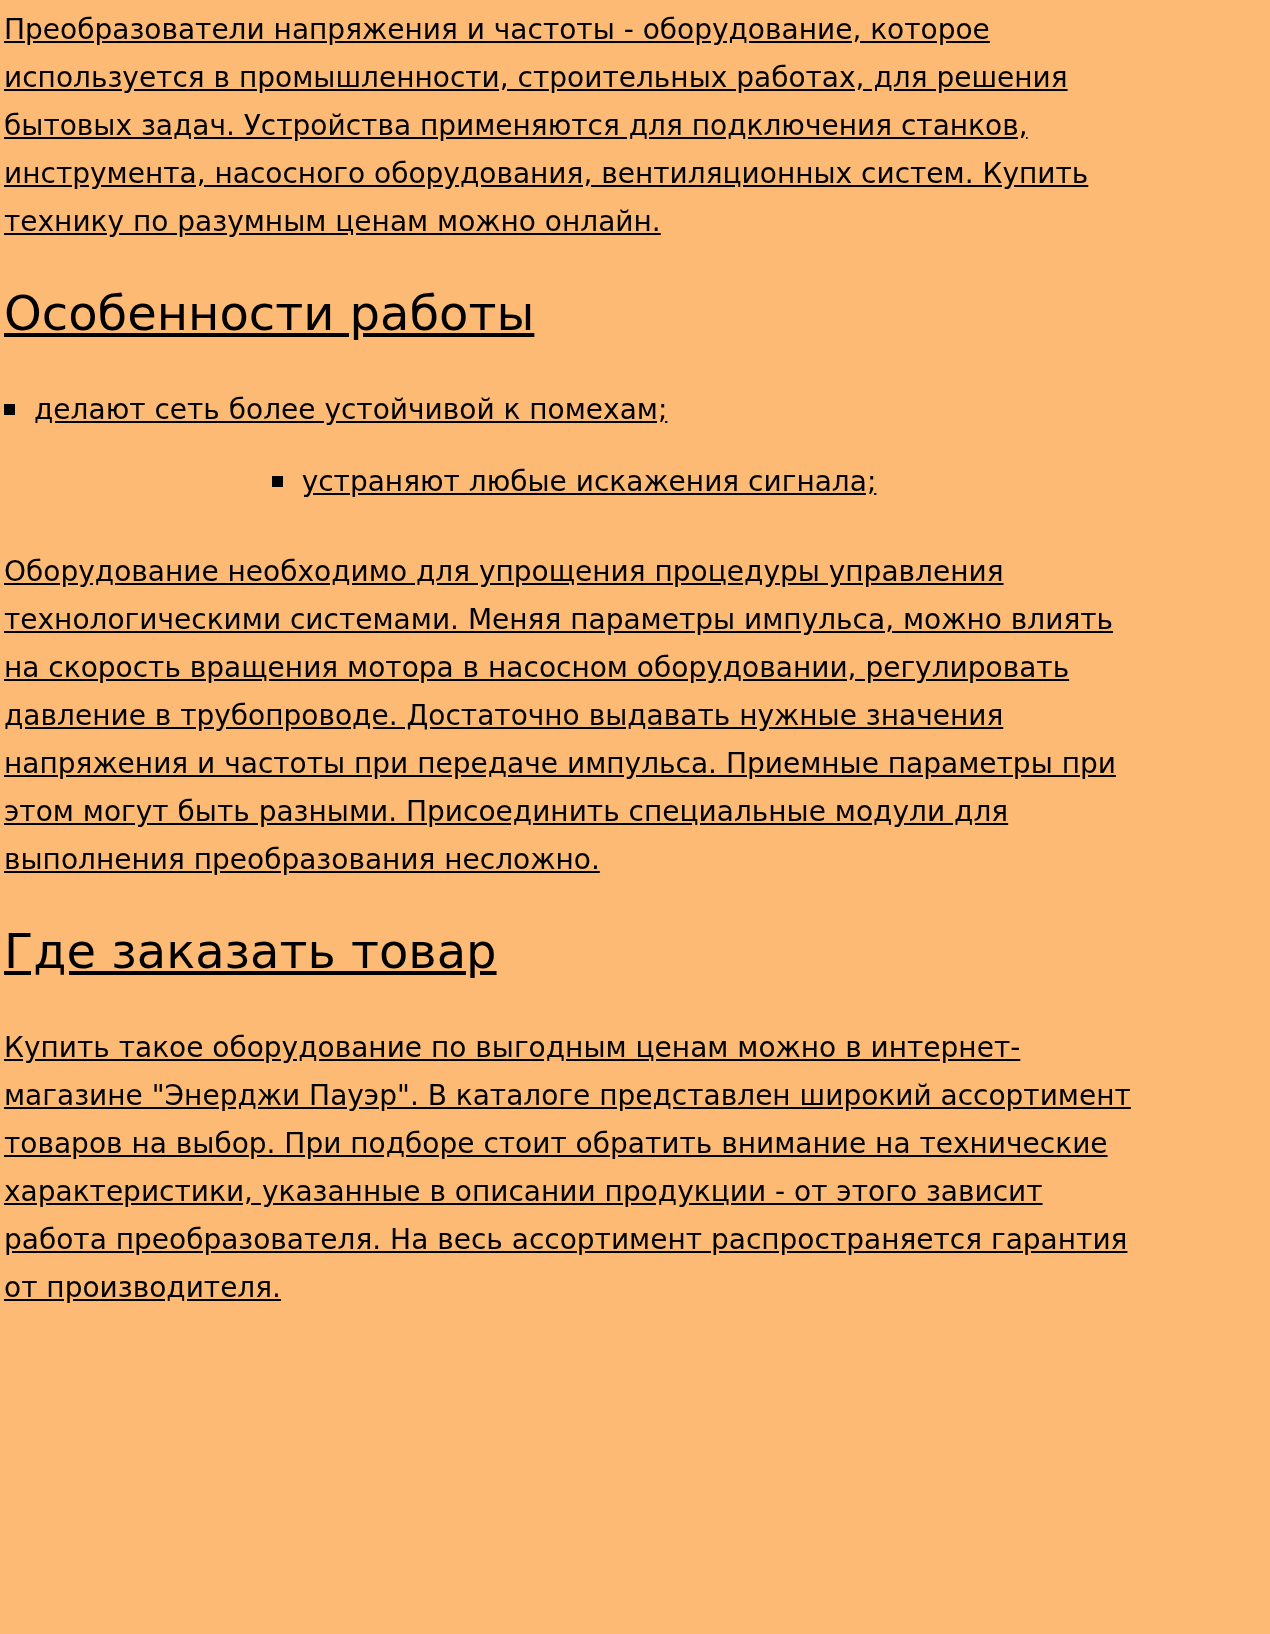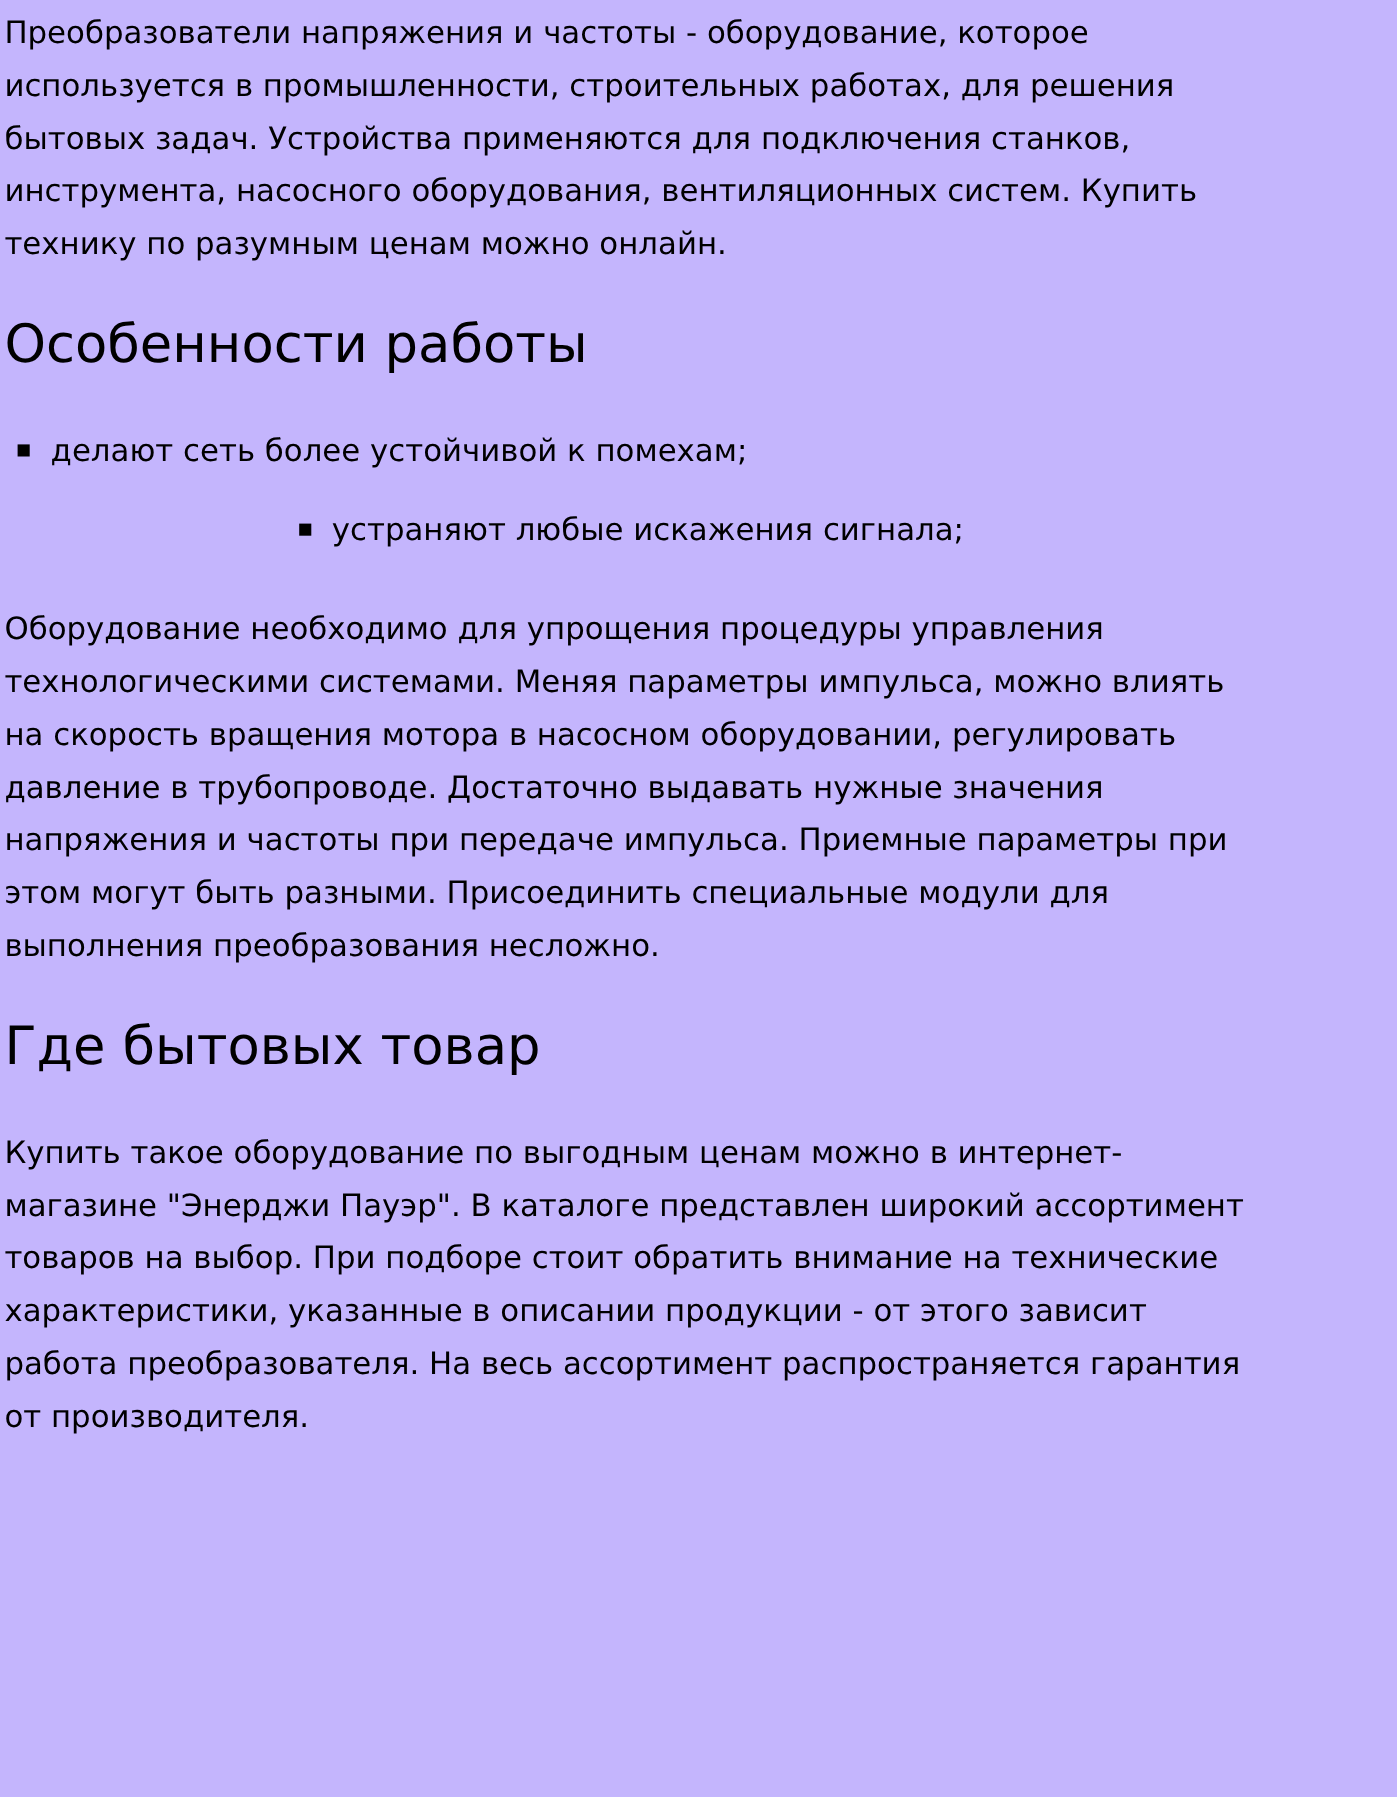--- a/index.html
+++ b/index.html
@@ -6,47 +6,48 @@
     margin: 0;
     padding: 0;
     background: #ffffff;
   }
   .page {
     width: 1270px;
     height: 1634px;
     box-sizing: border-box;
     padding: 6px 126px 0 4px;
     overflow: hidden;
-    background: #c4b5fd;
+    background: #fdba74;
     color: #000000;
     font-family: "DejaVu Sans", "Liberation Sans", sans-serif;
     font-size: 28px;
     line-height: 48px;
     font-weight: 400;
+    text-decoration: underline;
   }
   .page p {
     margin: 24px 0;
   }
   .page p:first-child {
     margin-top: 0;
   }
   h2.section-heading {
     font-size: 48px;
     line-height: 58px;
     font-weight: 400;
     margin: 38px 0 44px 0;
     letter-spacing: 0;
   }
   ul.benefits-list {
     list-style: none;
     margin: 42px 0;
     padding: 0;
   }
   ul.benefits-list li {
-    margin: 12px;
+    margin: 0;
     padding: 0;
   }
   ul.benefits-list li + li {
     margin-top: 24px;
     text-align: center;
   }
   .square-bullet {
     display: inline-block;
     width: 11px;
     height: 11px;
@@ -70,17 +71,17 @@
     <li>
       <span class="square-bullet"></span><span>делают сеть более устойчивой к помехам;</span>
     </li>
     <li>
       <span class="square-bullet"></span><span>устраняют любые искажения сигнала;</span>
     </li>
   </ul>
 
   <p>Оборудование необходимо для упрощения процедуры управления технологическими системами. Меняя параметры импульса, можно влиять на скорость вращения мотора в насосном оборудовании, регулировать давление в трубопроводе. Достаточно выдавать нужные значения напряжения и частоты при передаче импульса. Приемные параметры при этом могут быть разными. Присоединить специальные модули для выполнения преобразования несложно.</p>
 
-  <h2 class="section-heading">Где бытовых товар</h2>
+  <h2 class="section-heading">Где заказать товар</h2>
 
   <p>Купить такое оборудование по выгодным ценам можно в интернет-магазине "Энерджи Пауэр". В каталоге представлен широкий ассортимент товаров на выбор. При подборе стоит обратить внимание на технические характеристики, указанные в описании продукции - от этого зависит работа преобразователя. На весь ассортимент распространяется гарантия от производителя.</p>
 
 </div>
 
 </body></html>

